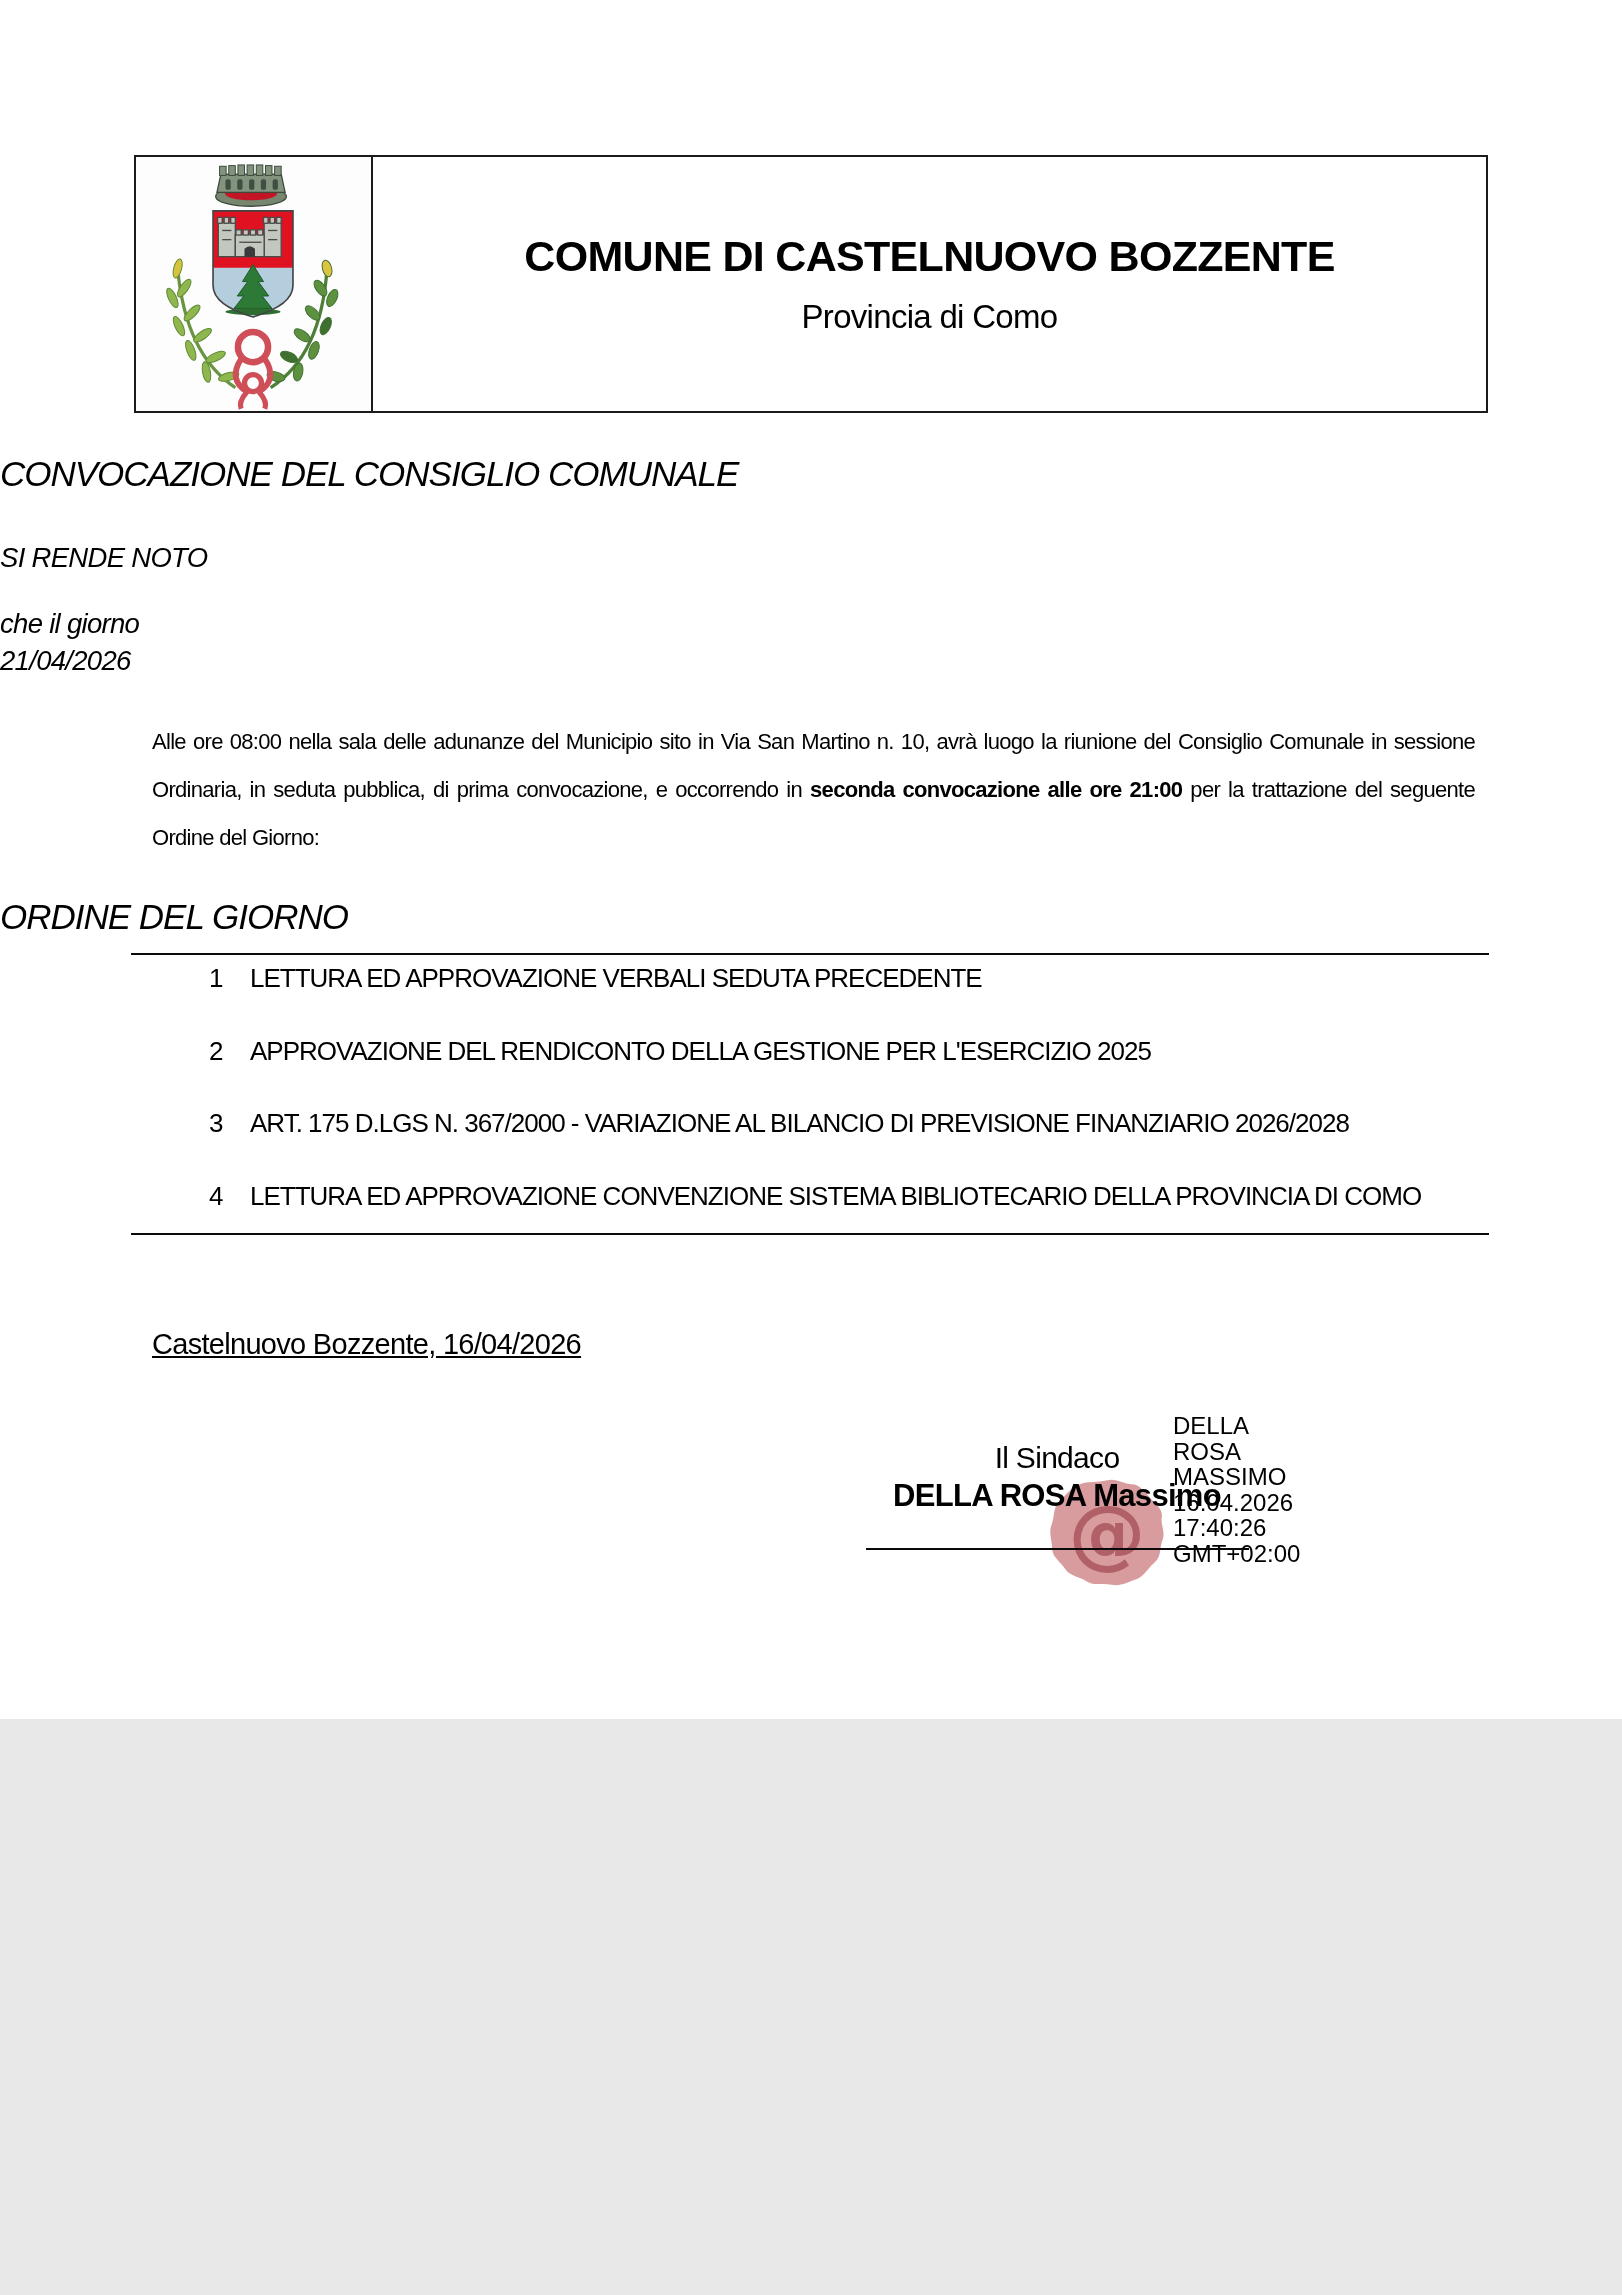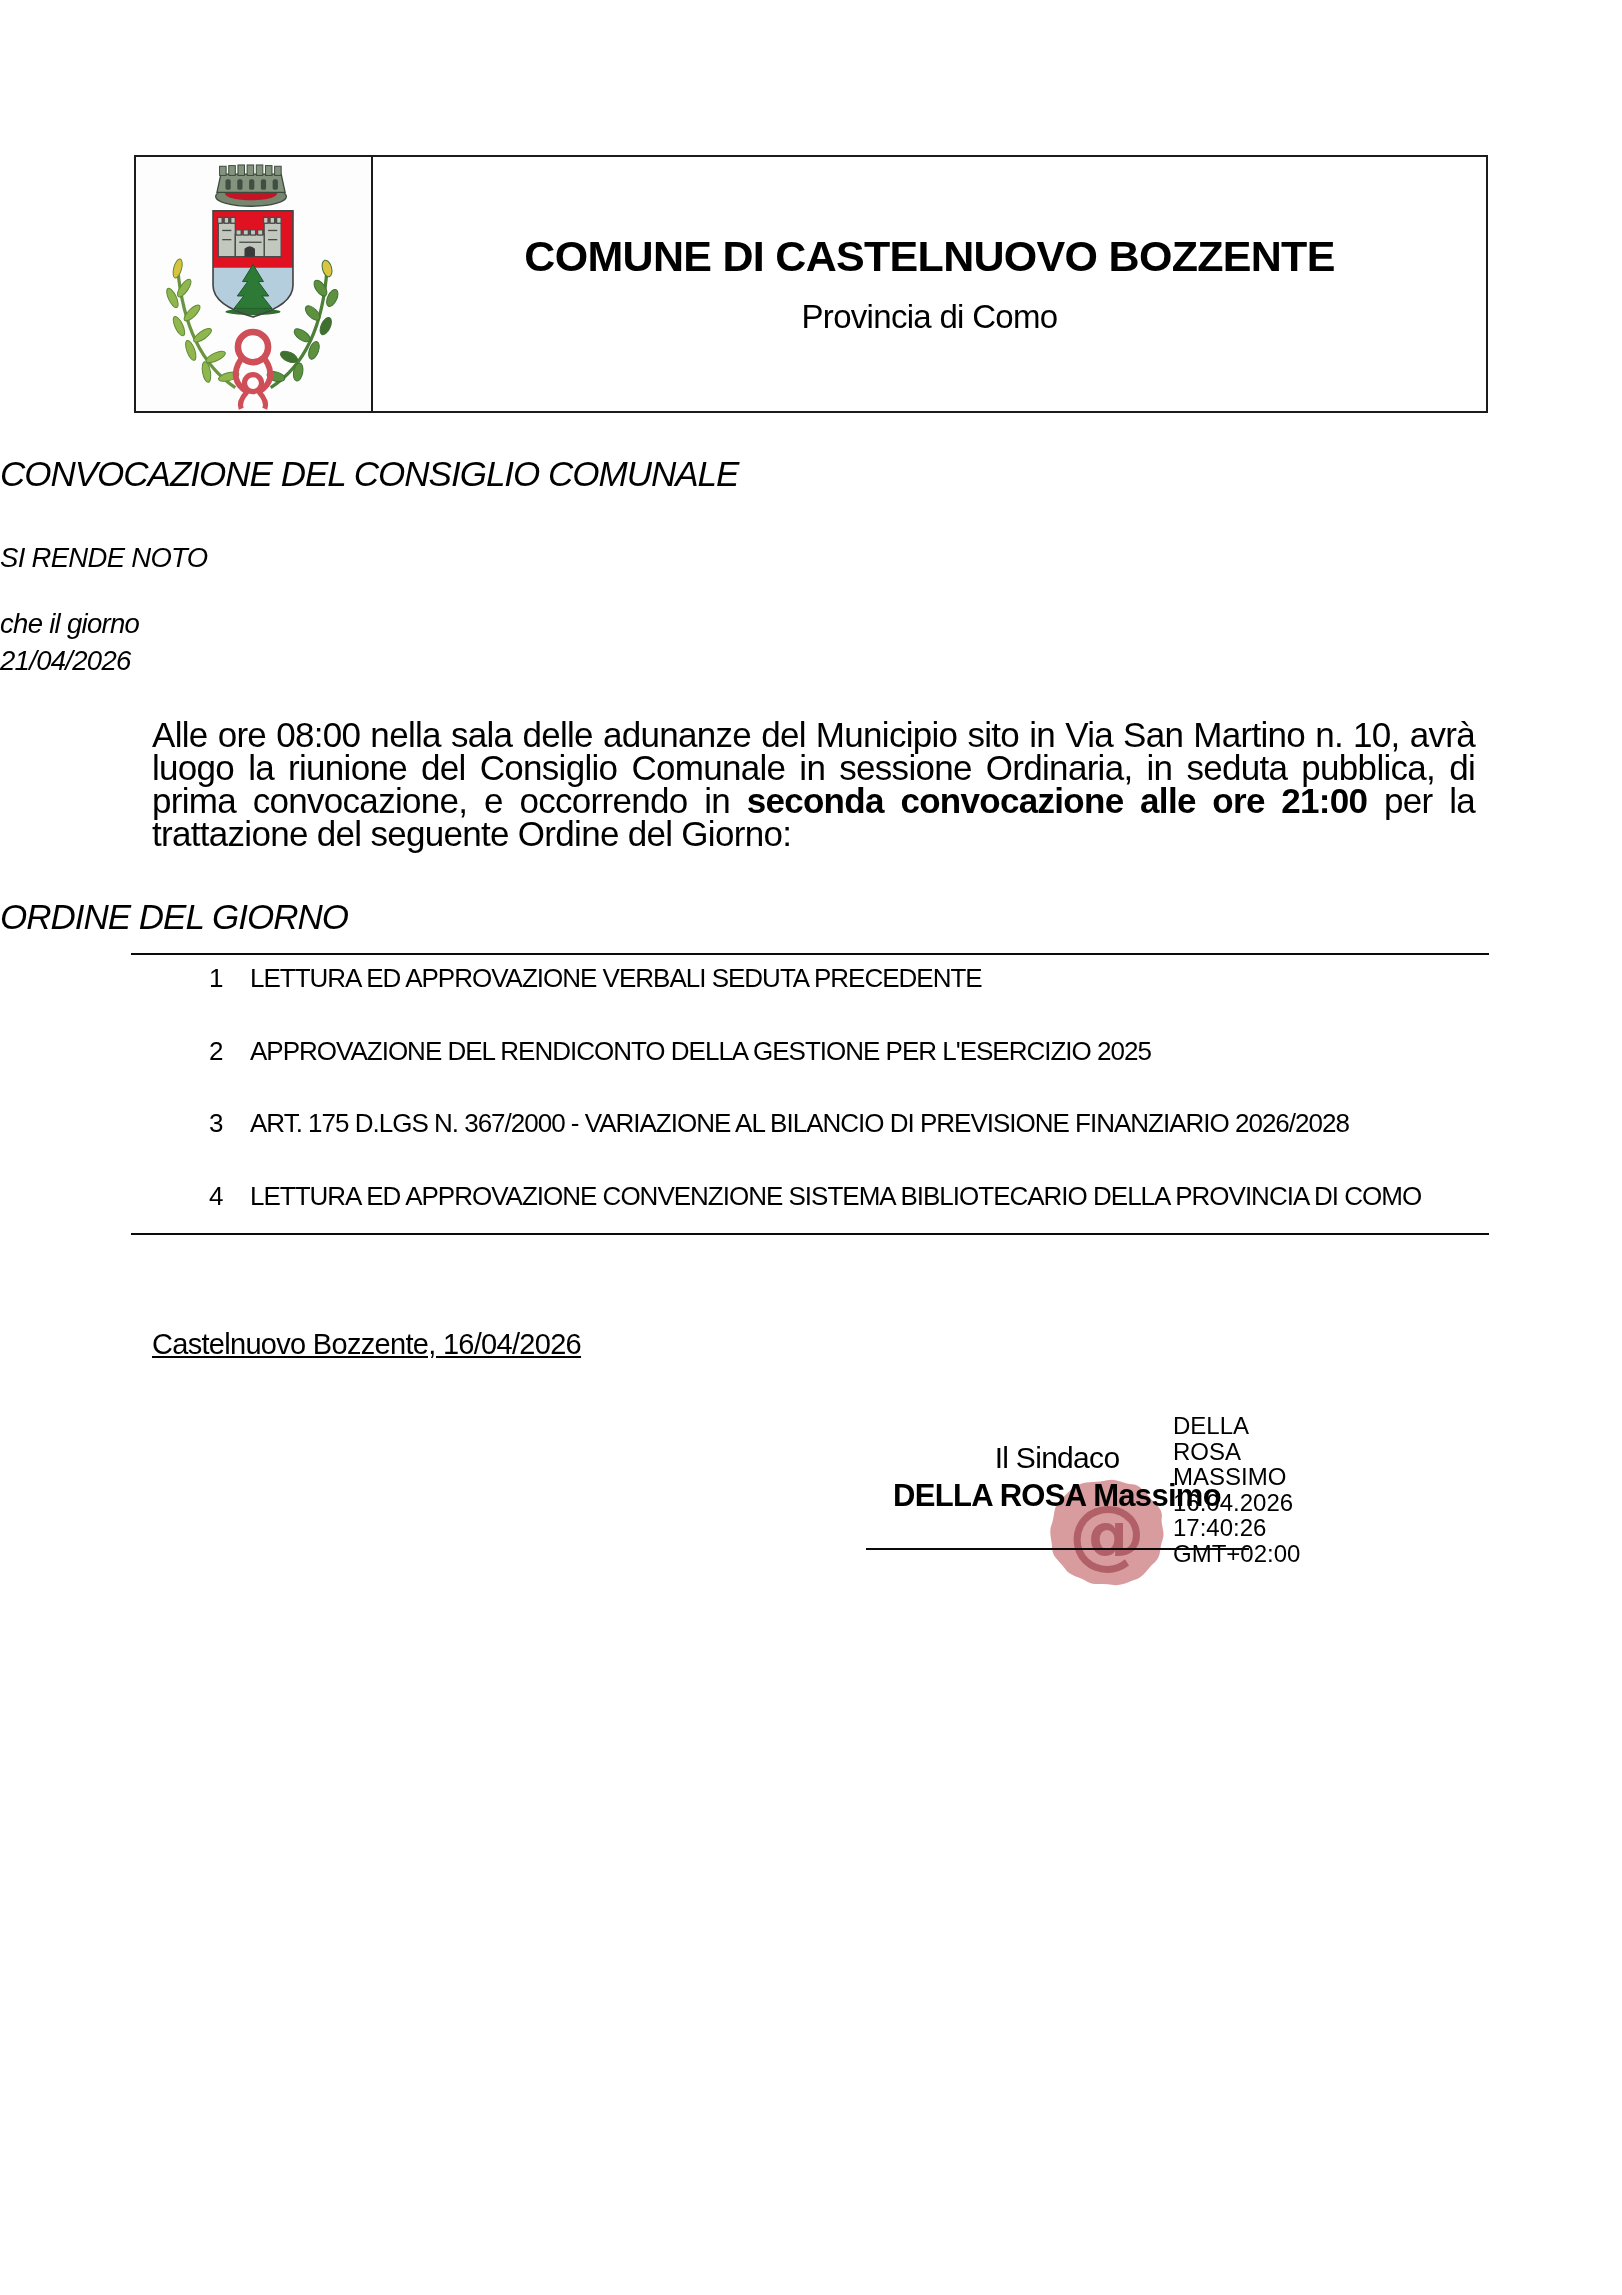--- a/index.html
+++ b/index.html
@@ -1,17 +1,17 @@
 <!DOCTYPE html>
 <html style="font-size:10.5px"><head>
 <meta charset="utf-8">
 <style>
   html,body { margin:0; padding:0; background:#e8e8e8; }
   .page {
-    position:relative; width:1623px; height:2295px; margin:0 auto;
+    position:relative; width:1623px; height:1719px; margin:0 auto;
     background:#ffffff; overflow:hidden;
     font-family:"Liberation Sans", sans-serif; color:#000;
   }
   
   .header-box {
     position:absolute; left:134px; top:155px; width:1354px; height:258px;
     border:2px solid #1b1b1b; box-sizing:border-box; display:flex; background:#fff;
   }
   .logo-cell { width:237px; flex:0 0 237px; border-right:2px solid #1b1b1b; box-sizing:border-box; position:relative; background:#fdfdfd; }
   .logo-cell svg { position:absolute; left:22px; top:0px; }
@@ -22,21 +22,21 @@
   
   .centerline { position:absolute; left:0; width:1623px; text-align:left;font-style:italic; }
   .conv-title { top:454px; font-size:35px; letter-spacing:-1px; }
   .si-rende   { top:542px; font-size:27.5px; letter-spacing:-0.7px; }
   .giorno-blk { top:605px; font-size:27.5px; line-height:37px; letter-spacing:-0.7px; }
   .ordine     { top:897px; font-size:35px; letter-spacing:-1px; }
 
   
   .paragraph {
     position:absolute; left:152px; top:718px; width:1323px;
-    font-size:35px; line-height:33px; letter-spacing:-0.7px; text-align:justify;
+    font-size:22px; line-height:48px; letter-spacing:-0.7px; text-align:justify;
   }
   .paragraph .bold { font-weight:bold; }
 
   
   .rule { position:absolute; left:131px; width:1358px; height:0; border-top:2.6px solid #0a0a0a; }
   .rule1 { top:953px; }
   .rule2 { top:1233px; }
 
   
   .agenda-item { position:absolute; left:209px; display:flex; font-size:26px; letter-spacing:-1px; white-space:nowrap; }

